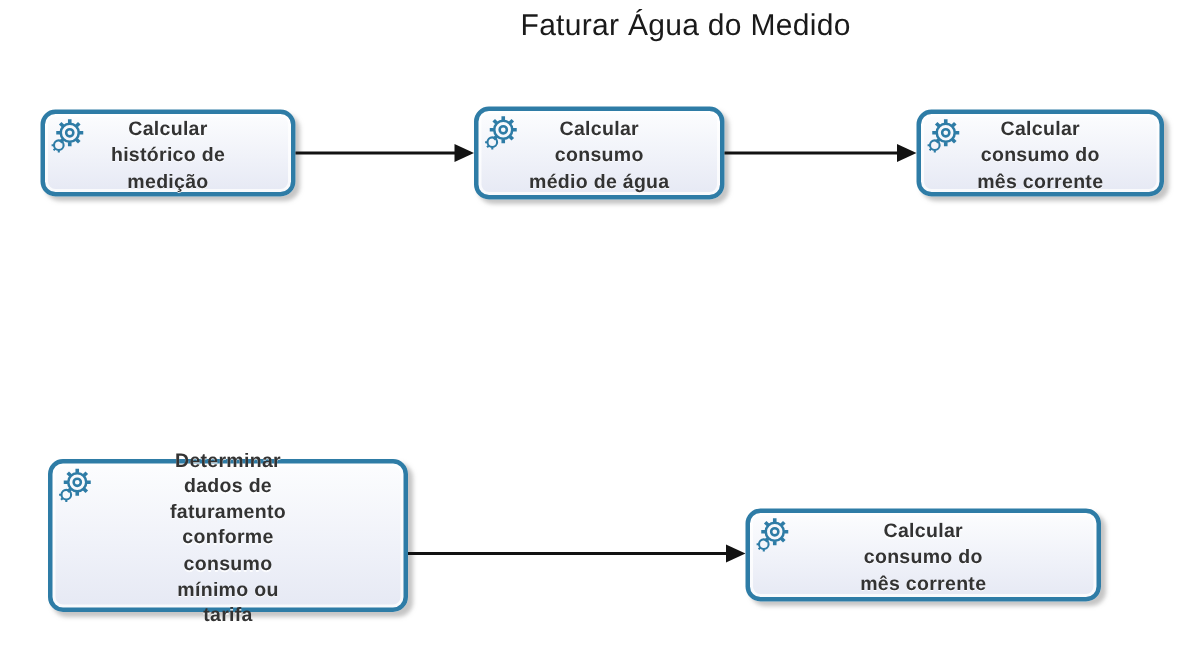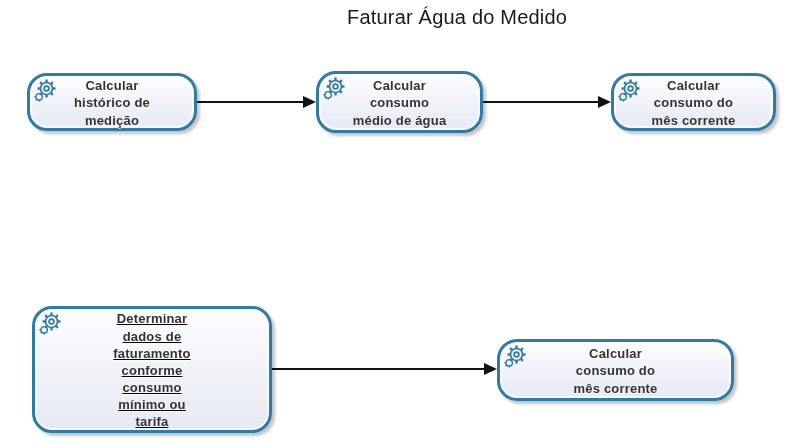--- a/index.html
+++ b/index.html
@@ -19,21 +19,21 @@
     position: absolute;
     font-size: 20px;
     color: #1a1a1a;
     white-space: nowrap;
     letter-spacing: 0.2px;
   }
   .task {
     position: absolute;
     box-sizing: border-box;
     border: 3px solid #2e7ca6;
-    border-radius: 20px;
+    border-radius: 10px;
     background: linear-gradient(180deg, #fcfdfe 0%, #f0f2f9 55%, #e6e9f4 100%);
     box-shadow: 3px 3px 3px rgba(150,150,150,0.55),
                 inset 0 0 0 2px rgba(255,255,255,0.75);
     display: flex;
     align-items: center;
     justify-content: center;
     text-align: center;
   }
   .task-label {
     font-size: 13px;
@@ -140,21 +140,21 @@
 
   <div class="task" style="left:611px; top:73px; width:165px; height:58px;">
     <svg class="gear" viewBox="0 0 27 27">
         <use href="#gearsym"></use>
       </svg>
     <div class="task-label">Calcular
 consumo do
 mês corrente</div>
   </div>
 
-  <div class="task" style="left:32px; top:306px; width:240px; height:127px;text-decoration:underline;">
+  <div class="task" style="left:32px; top:306px; width:240px; height:102px;">
     <svg class="gear" viewBox="0 0 27 27">
         <use href="#gearsym"></use>
       </svg>
     <div class="task-label">Determinar
 dados de
 faturamento
 conforme
 consumo
 mínimo ou
 tarifa</div>

